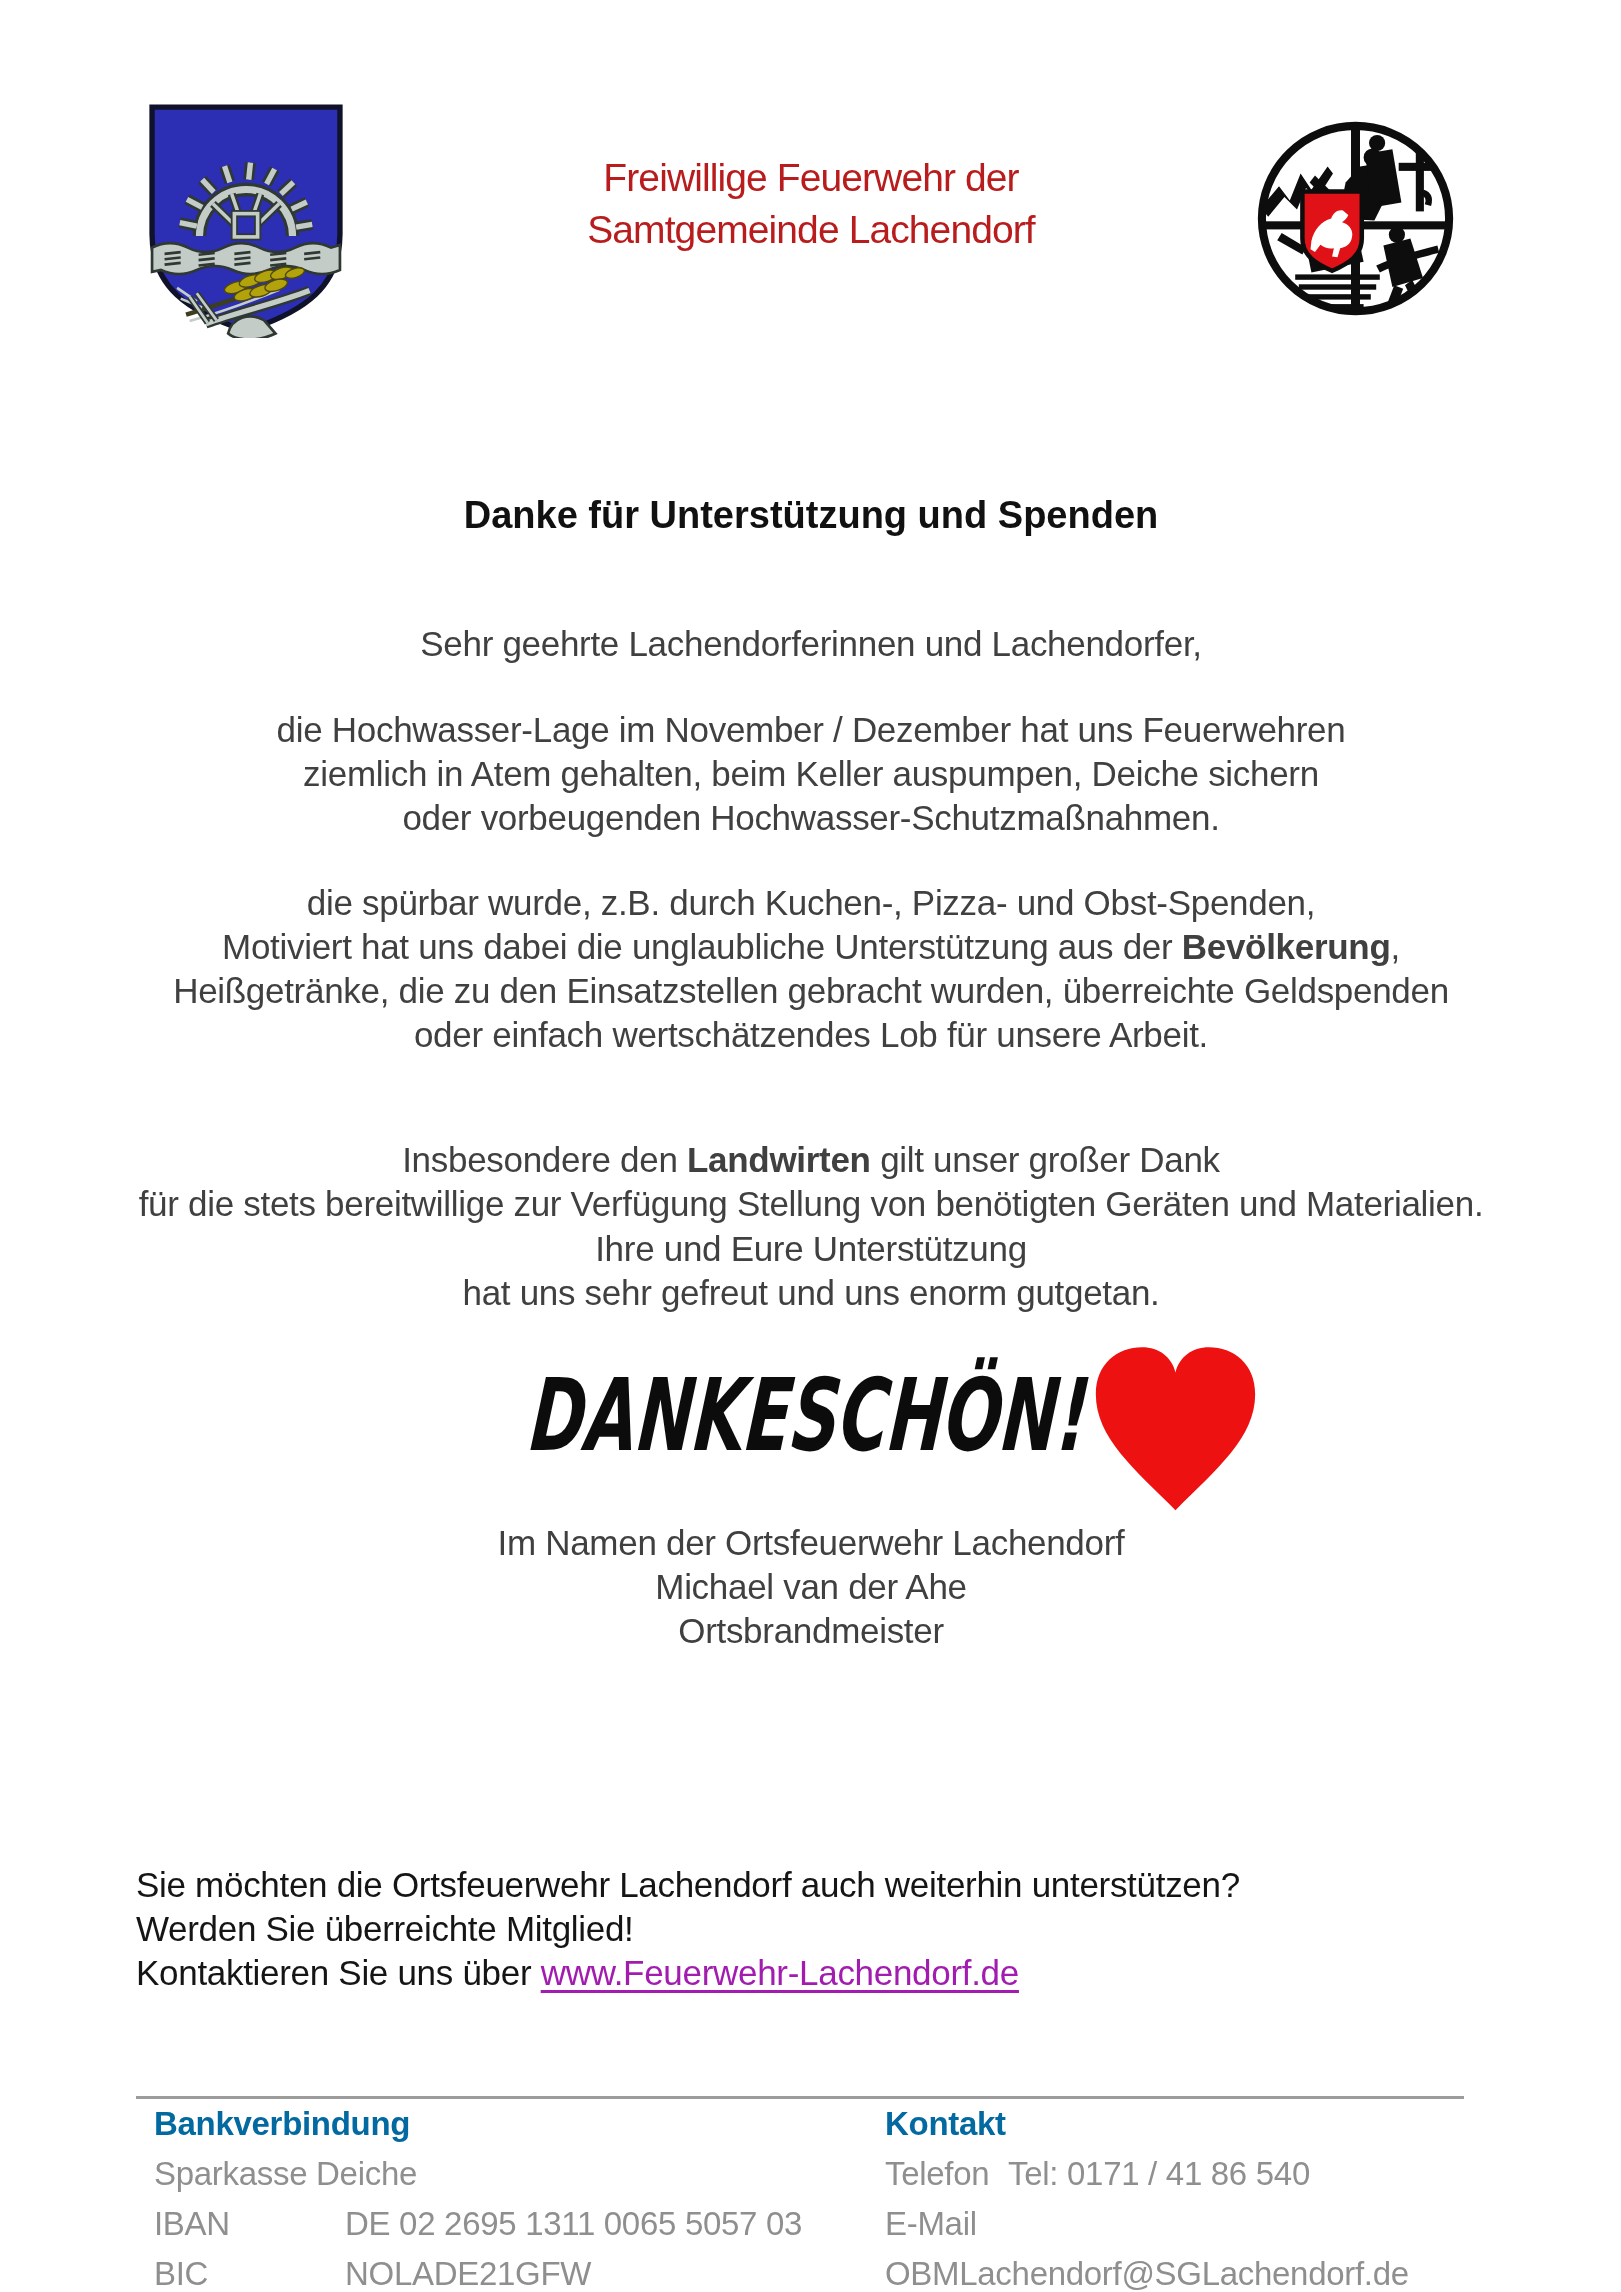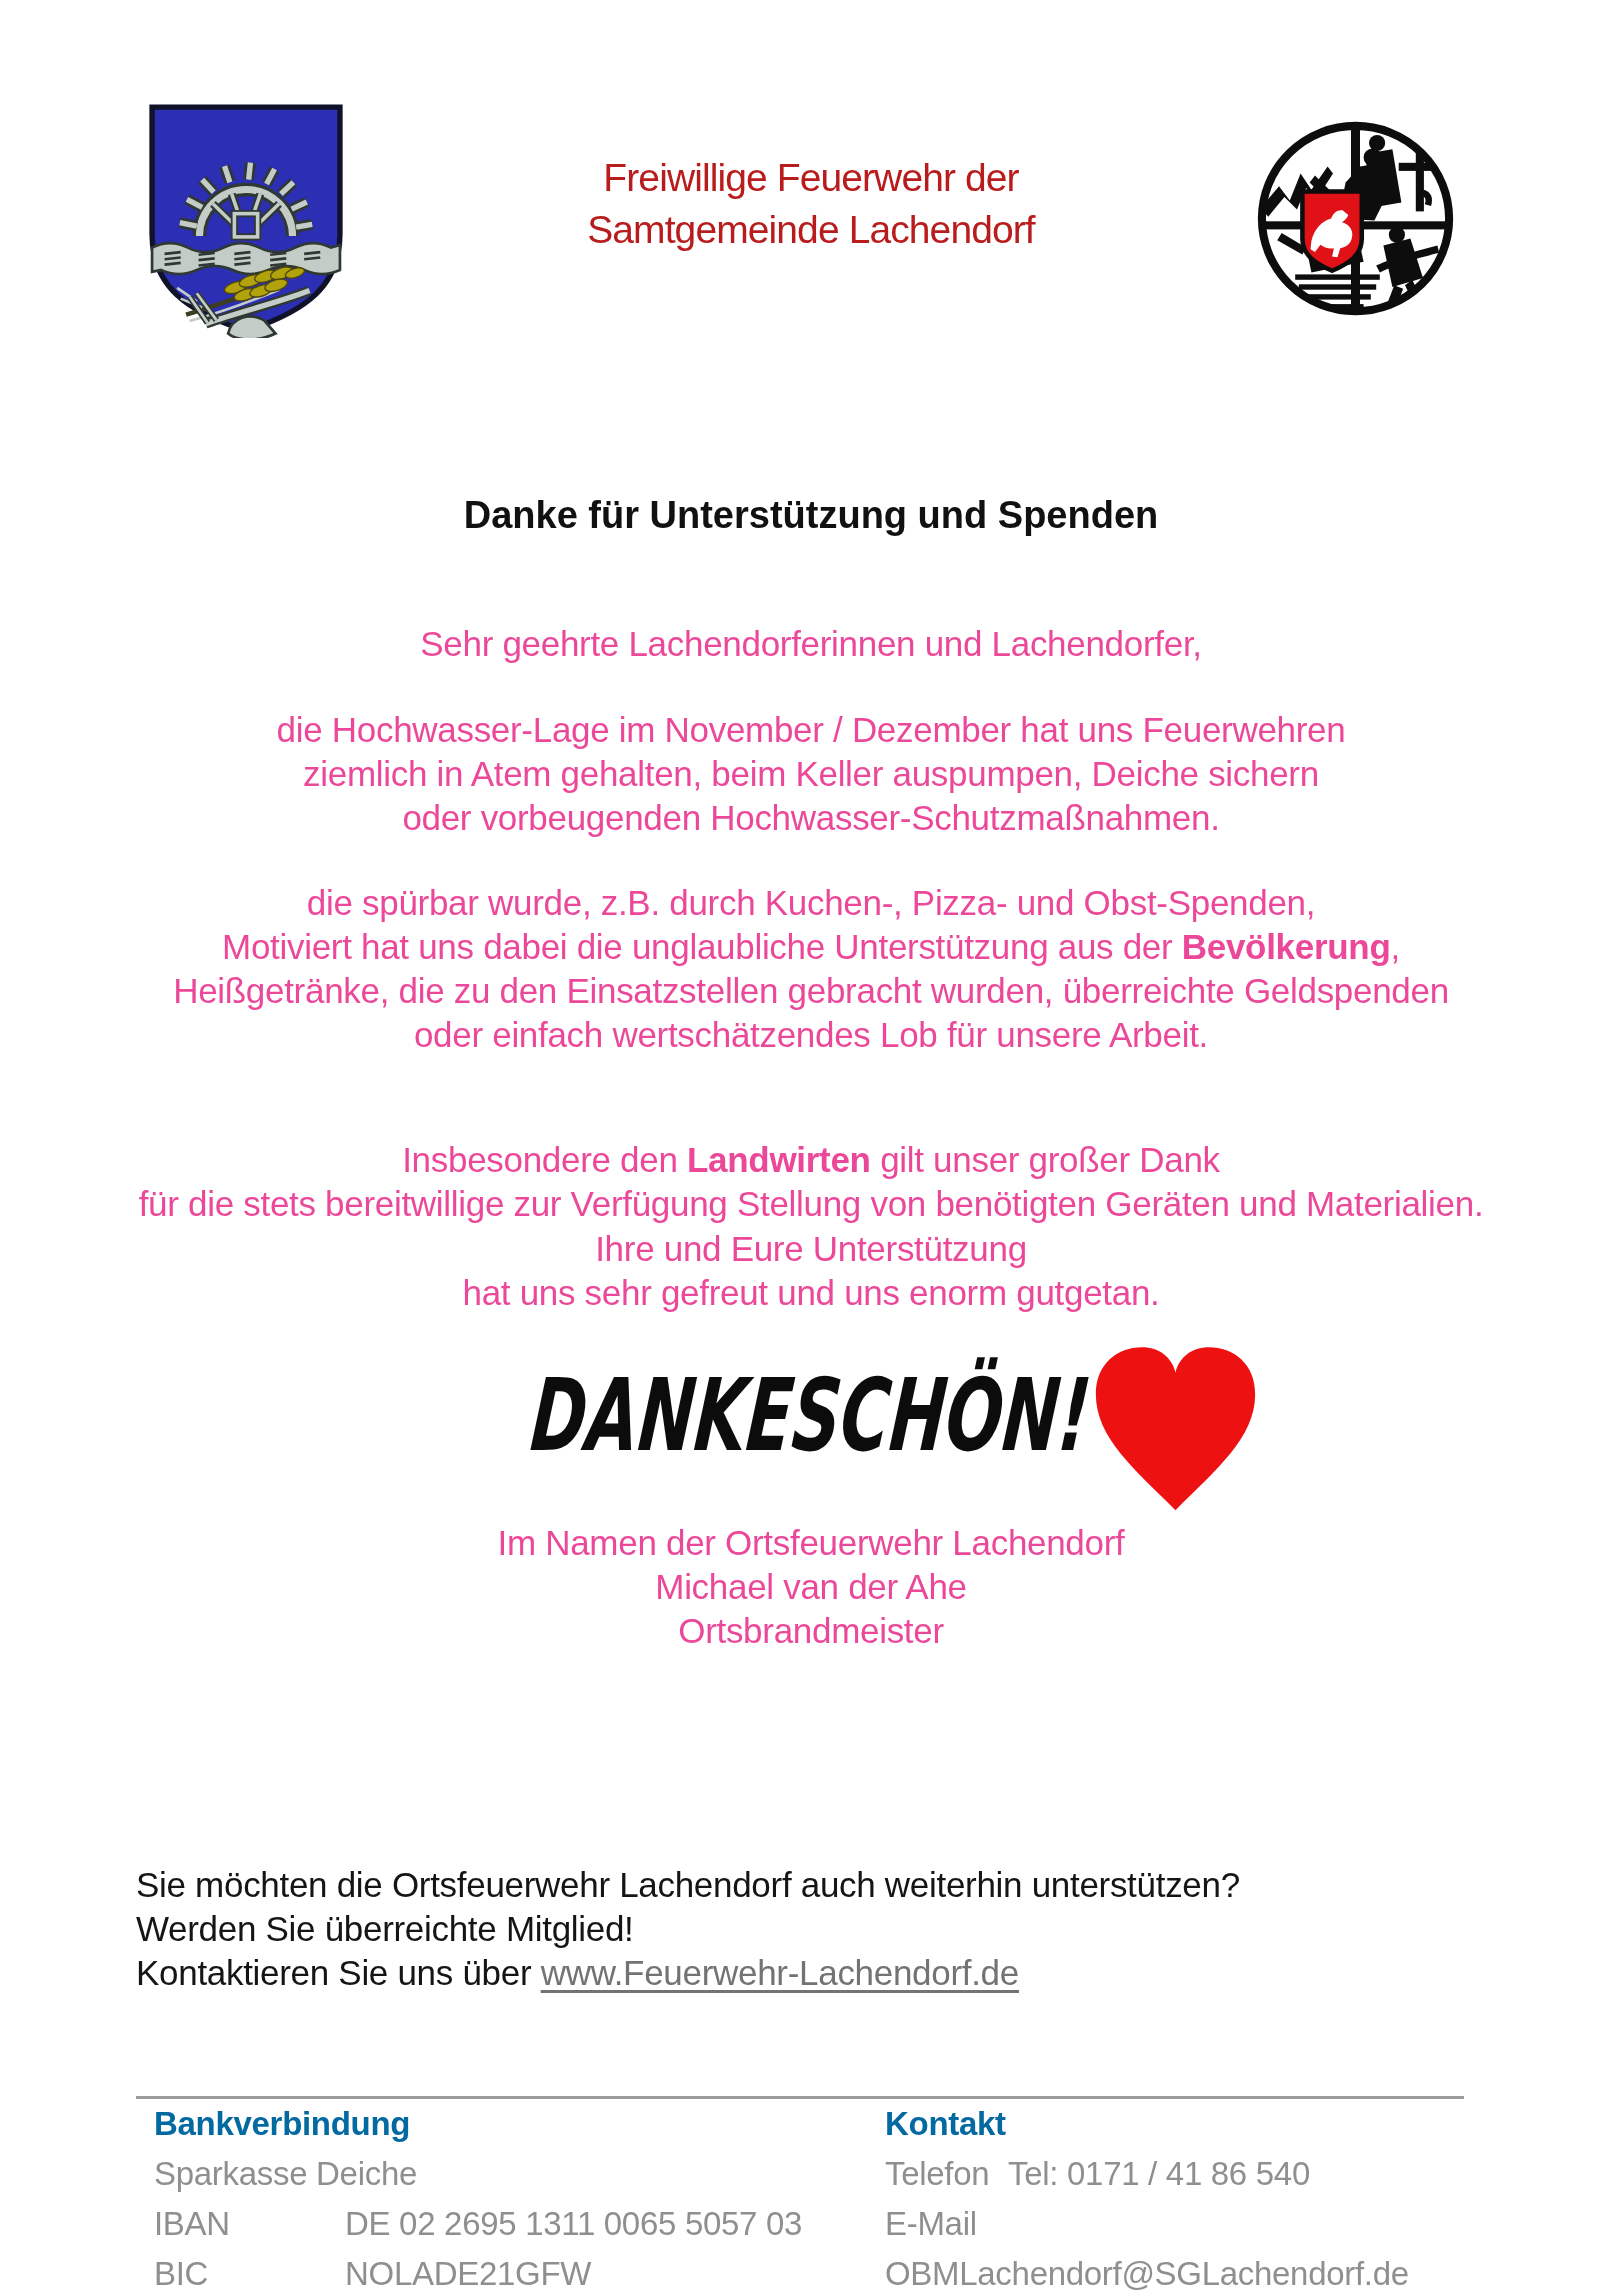--- a/index.html
+++ b/index.html
@@ -24,21 +24,21 @@
   
   .doc-title{
     left:0;top:493px;width:1622px;
     text-align:center;font-weight:bold;
     font-size:38px;line-height:45px;color:#111;
   }
   
   .para{
     left:0;width:1622px;text-align:center;
     font-size:35px;line-height:44px;
-    letter-spacing:-0.3px;color:#ec4899;
+    letter-spacing:-0.3px;color:#404040;
   }
   .salutation{top:622px;}
   .p1{top:708px;}
   .p2{top:881px;}
   .p3{top:1138px;}
   .p4{top:1227px;}
   .signature{top:1521px;}
   .bold{font-weight:bold;}
   
   .thanks-text{
@@ -53,21 +53,21 @@
     white-space:nowrap;
   }
   .heart{left:1084px;top:1340px;width:183px;height:172px;}
   
   .membership{
     left:136px;top:1863px;width:1343px;
     font-size:35px;line-height:44px;
     letter-spacing:-0.3px;text-align:left;color:#151515;
   }
   a.doc-link{
-    color:#737373;
+    color:#a21caf;
     text-decoration-thickness:2.7px;
     text-underline-offset:5.4px;
   }
   
   .footer-divider{left:136px;top:2096px;width:1328px;height:2.7px;background:#9c9c9c;}
   .footer-col{
     top:2099px;
     font-size:33px;line-height:50px;
     color:#8f8f8f;letter-spacing:-0.3px;
   }

